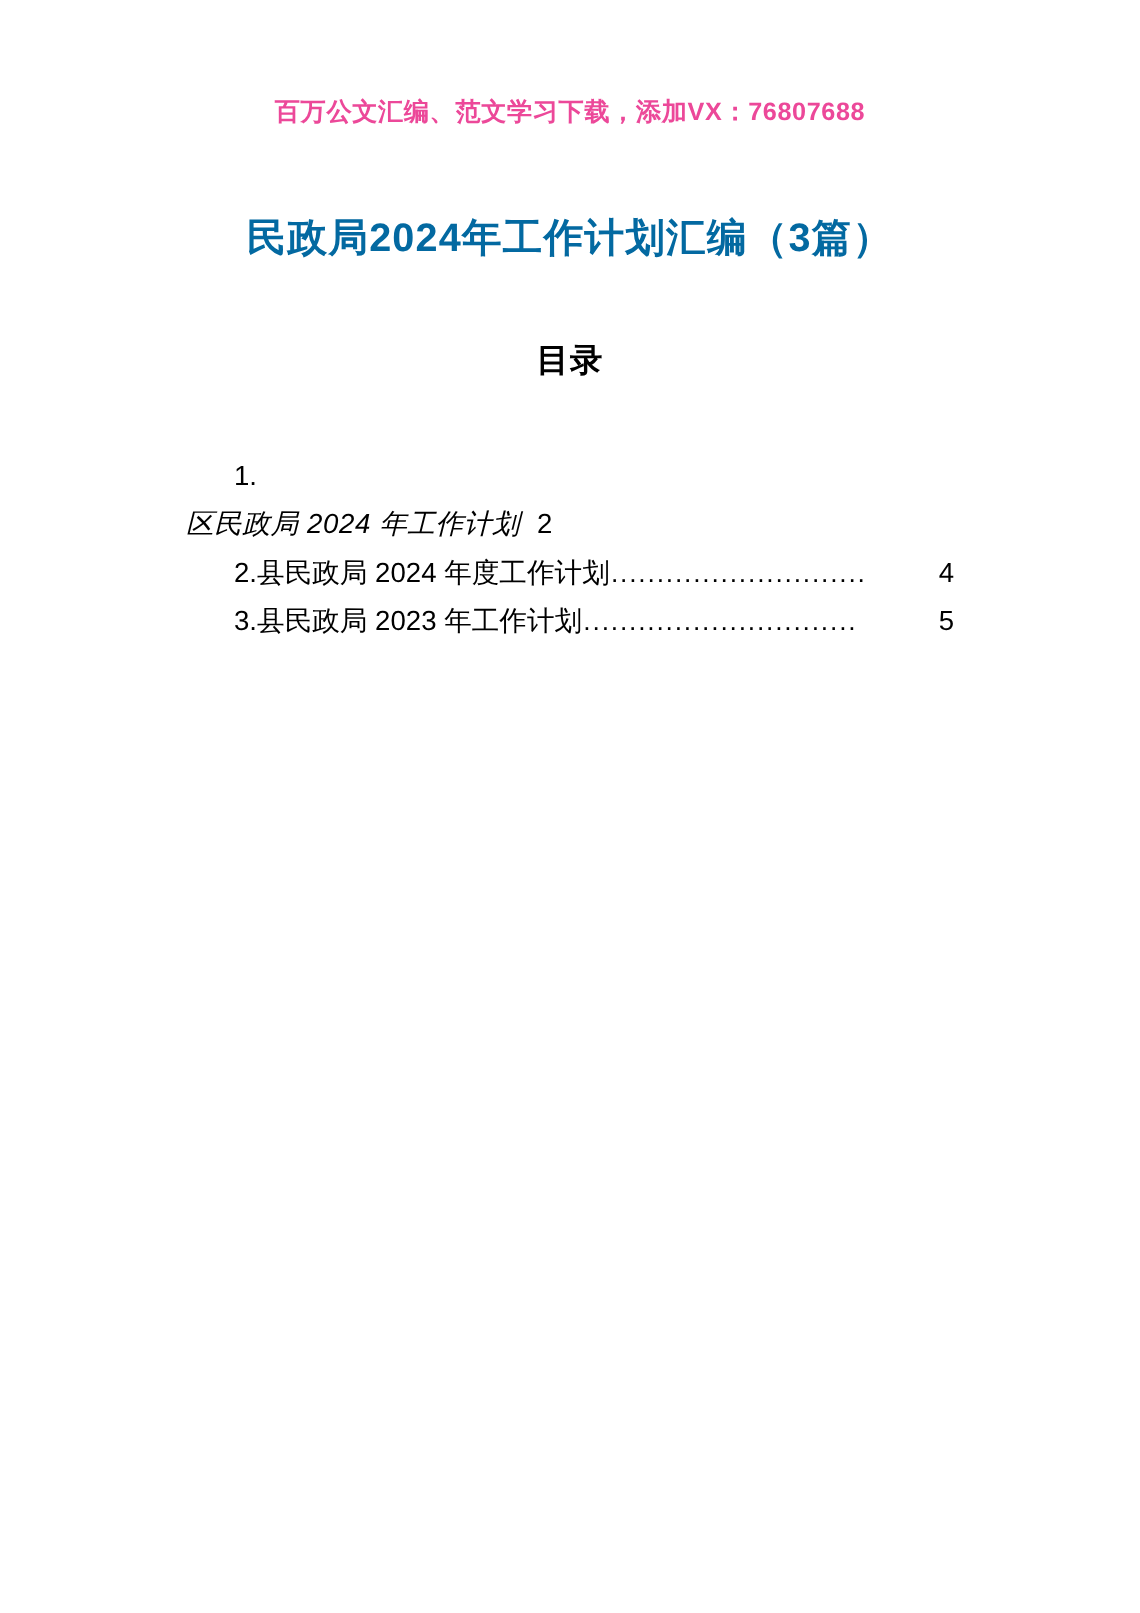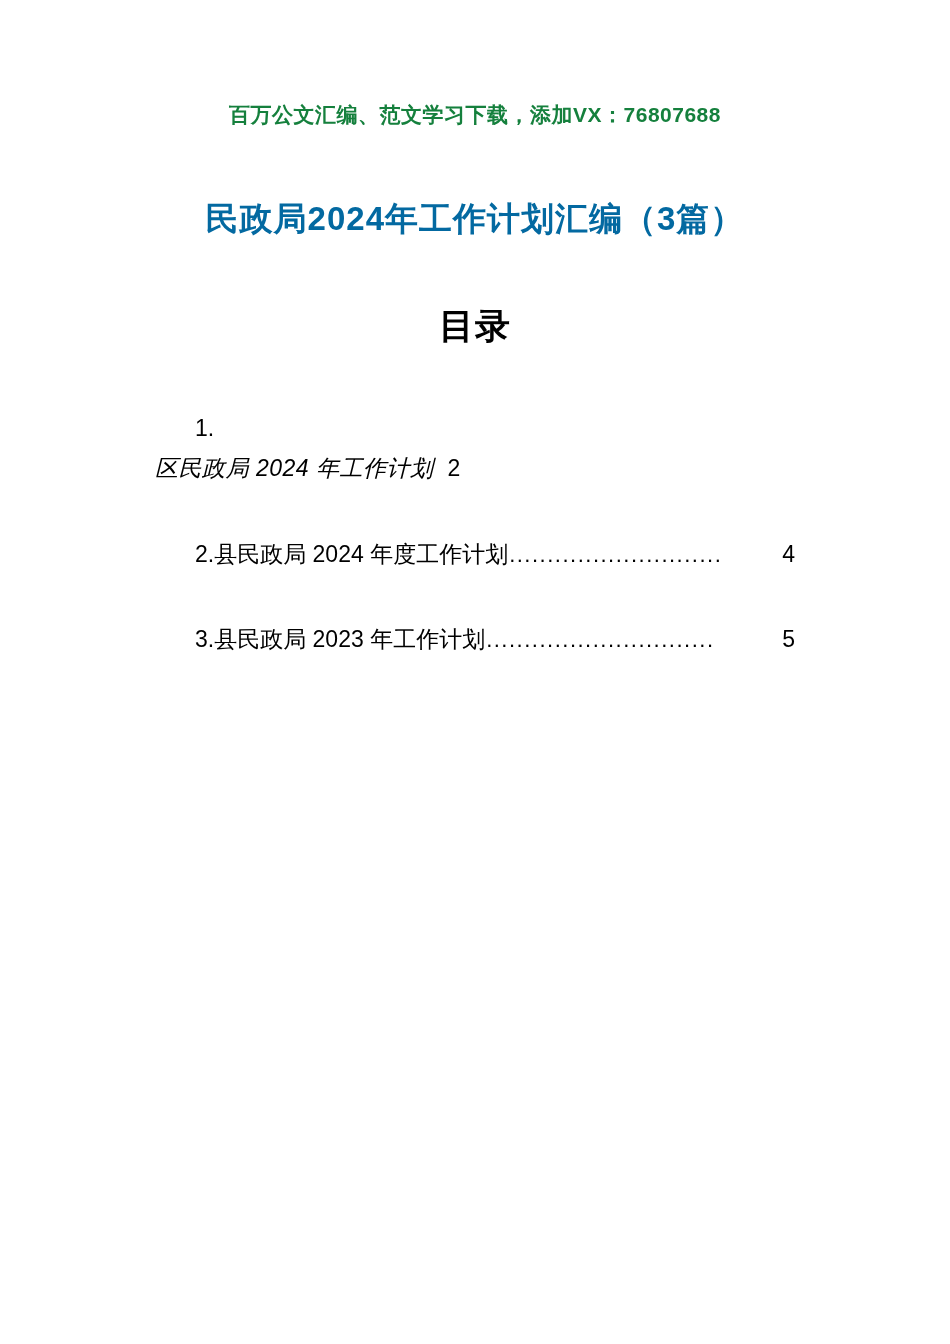--- a/index.html
+++ b/index.html
@@ -18,43 +18,43 @@
 
   .page {
     position: relative;
     width: 950px;
     height: 1344px;
     box-sizing: border-box;
     padding: 0 155px;
   }
 
   .promo-banner {
-    margin-top: 101px;
+    margin-top: 80px;
     text-align: center;
-    color: #15803d;
+    color: #ec4899;
     font-size: 21px;
     font-weight: bold;
     letter-spacing: 0.5px;
     line-height: 1.3;
   }
 
   .doc-title {
     margin-top: 70px;
     text-align: center;
     font-size: 33px;
     font-weight: bold;
     color: #0369a1;
     letter-spacing: 1px;
     line-height: 1.3;
   }
 
   .toc-heading {
     margin-top: 62px;
     text-align: center;
-    font-size: 35px;
+    font-size: 27px;
     font-weight: bold;
     color: #000000;
     letter-spacing: 1px;
   }
 
   .toc-list {
     margin-top: 58px;
     font-size: 23px;
     line-height: 1.75;
     color: #000000;
@@ -87,21 +87,20 @@
   .toc-entry.inline {
     padding-left: 40px;
     display: flex;
     align-items: baseline;
   }
   .toc-entry.inline .num {
     flex: 0 0 auto;
   }
   .toc-entry.inline .label {
     flex: 0 0 auto;
-    margin-top: 45px;
   }
   .toc-entry.inline .leader {
     flex: 1 1 auto;
     overflow: hidden;
     white-space: nowrap;
     letter-spacing: 1.5px;
     font-size: 22px;
     margin: 0 1px;
     color: #000;
   }

